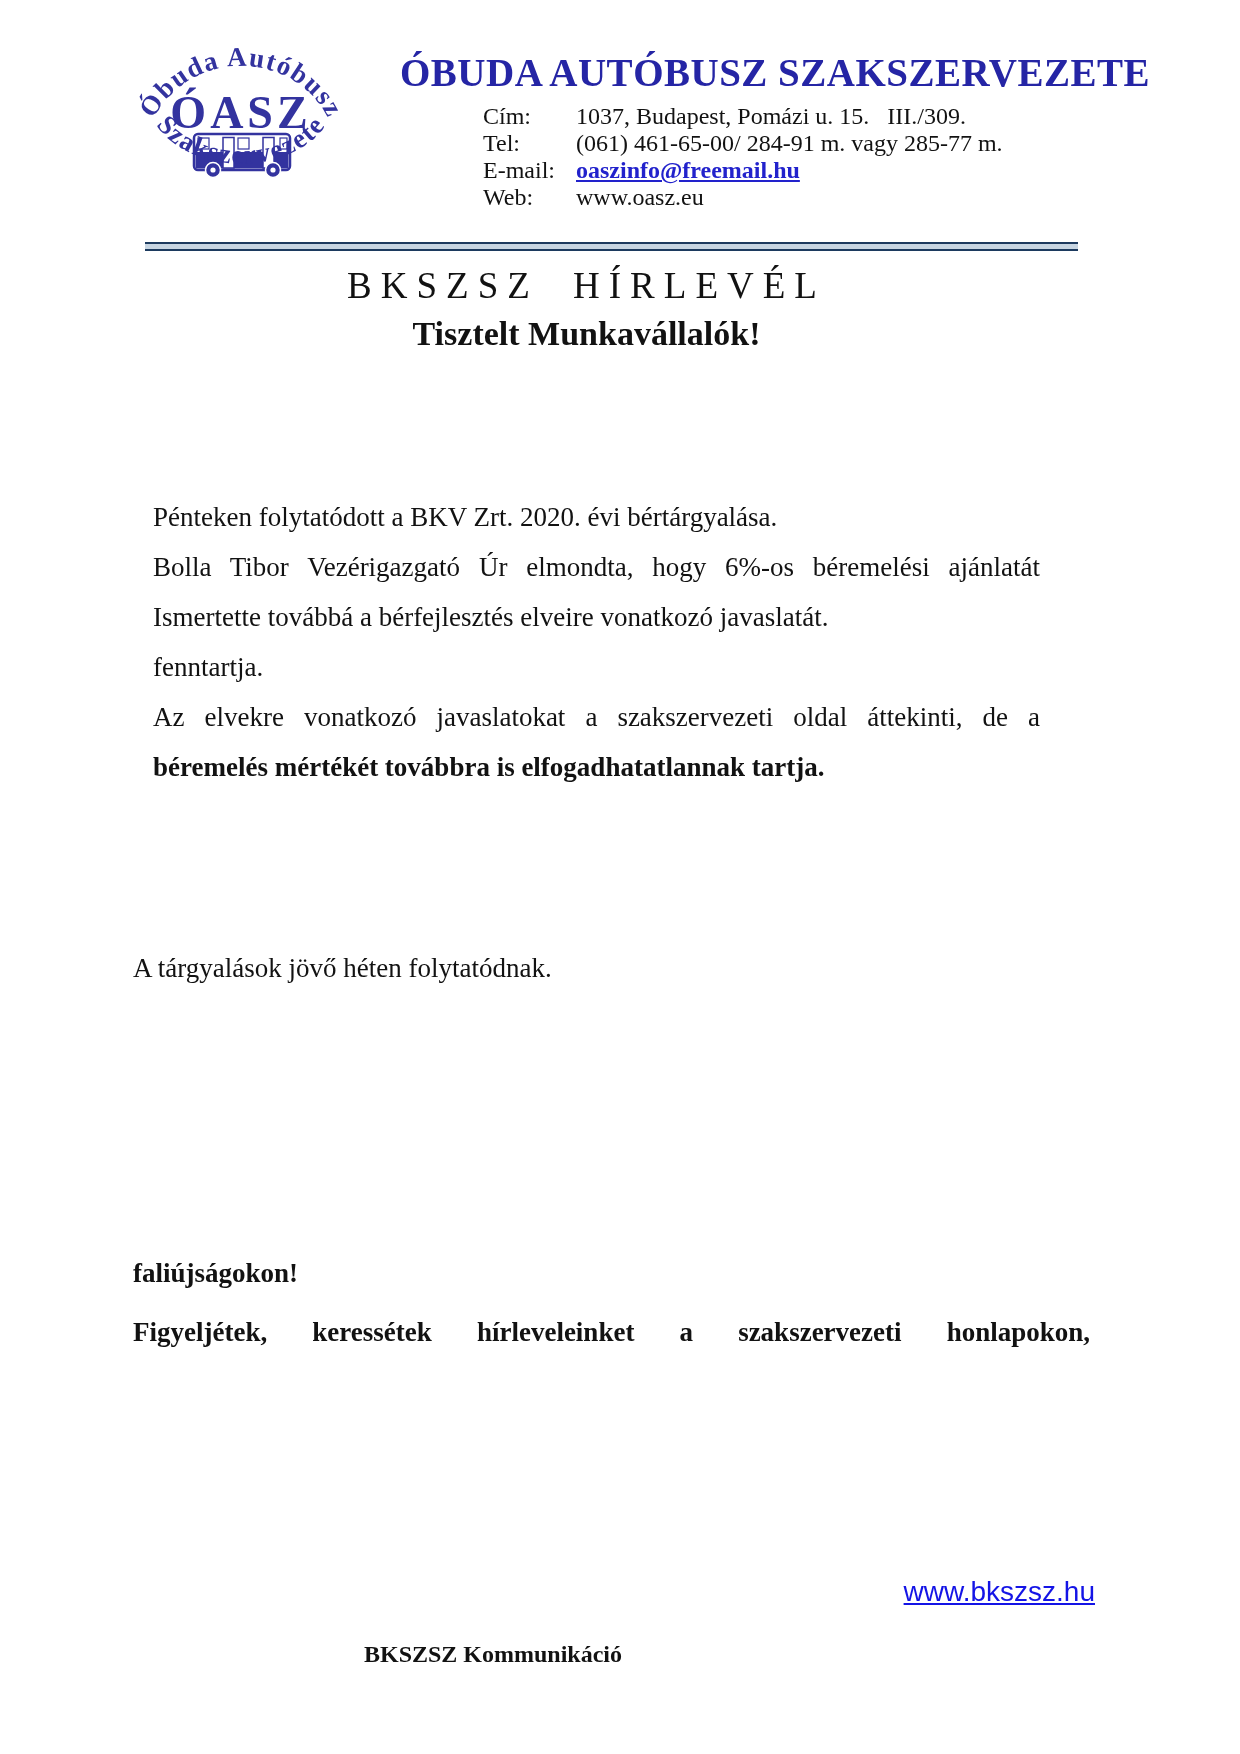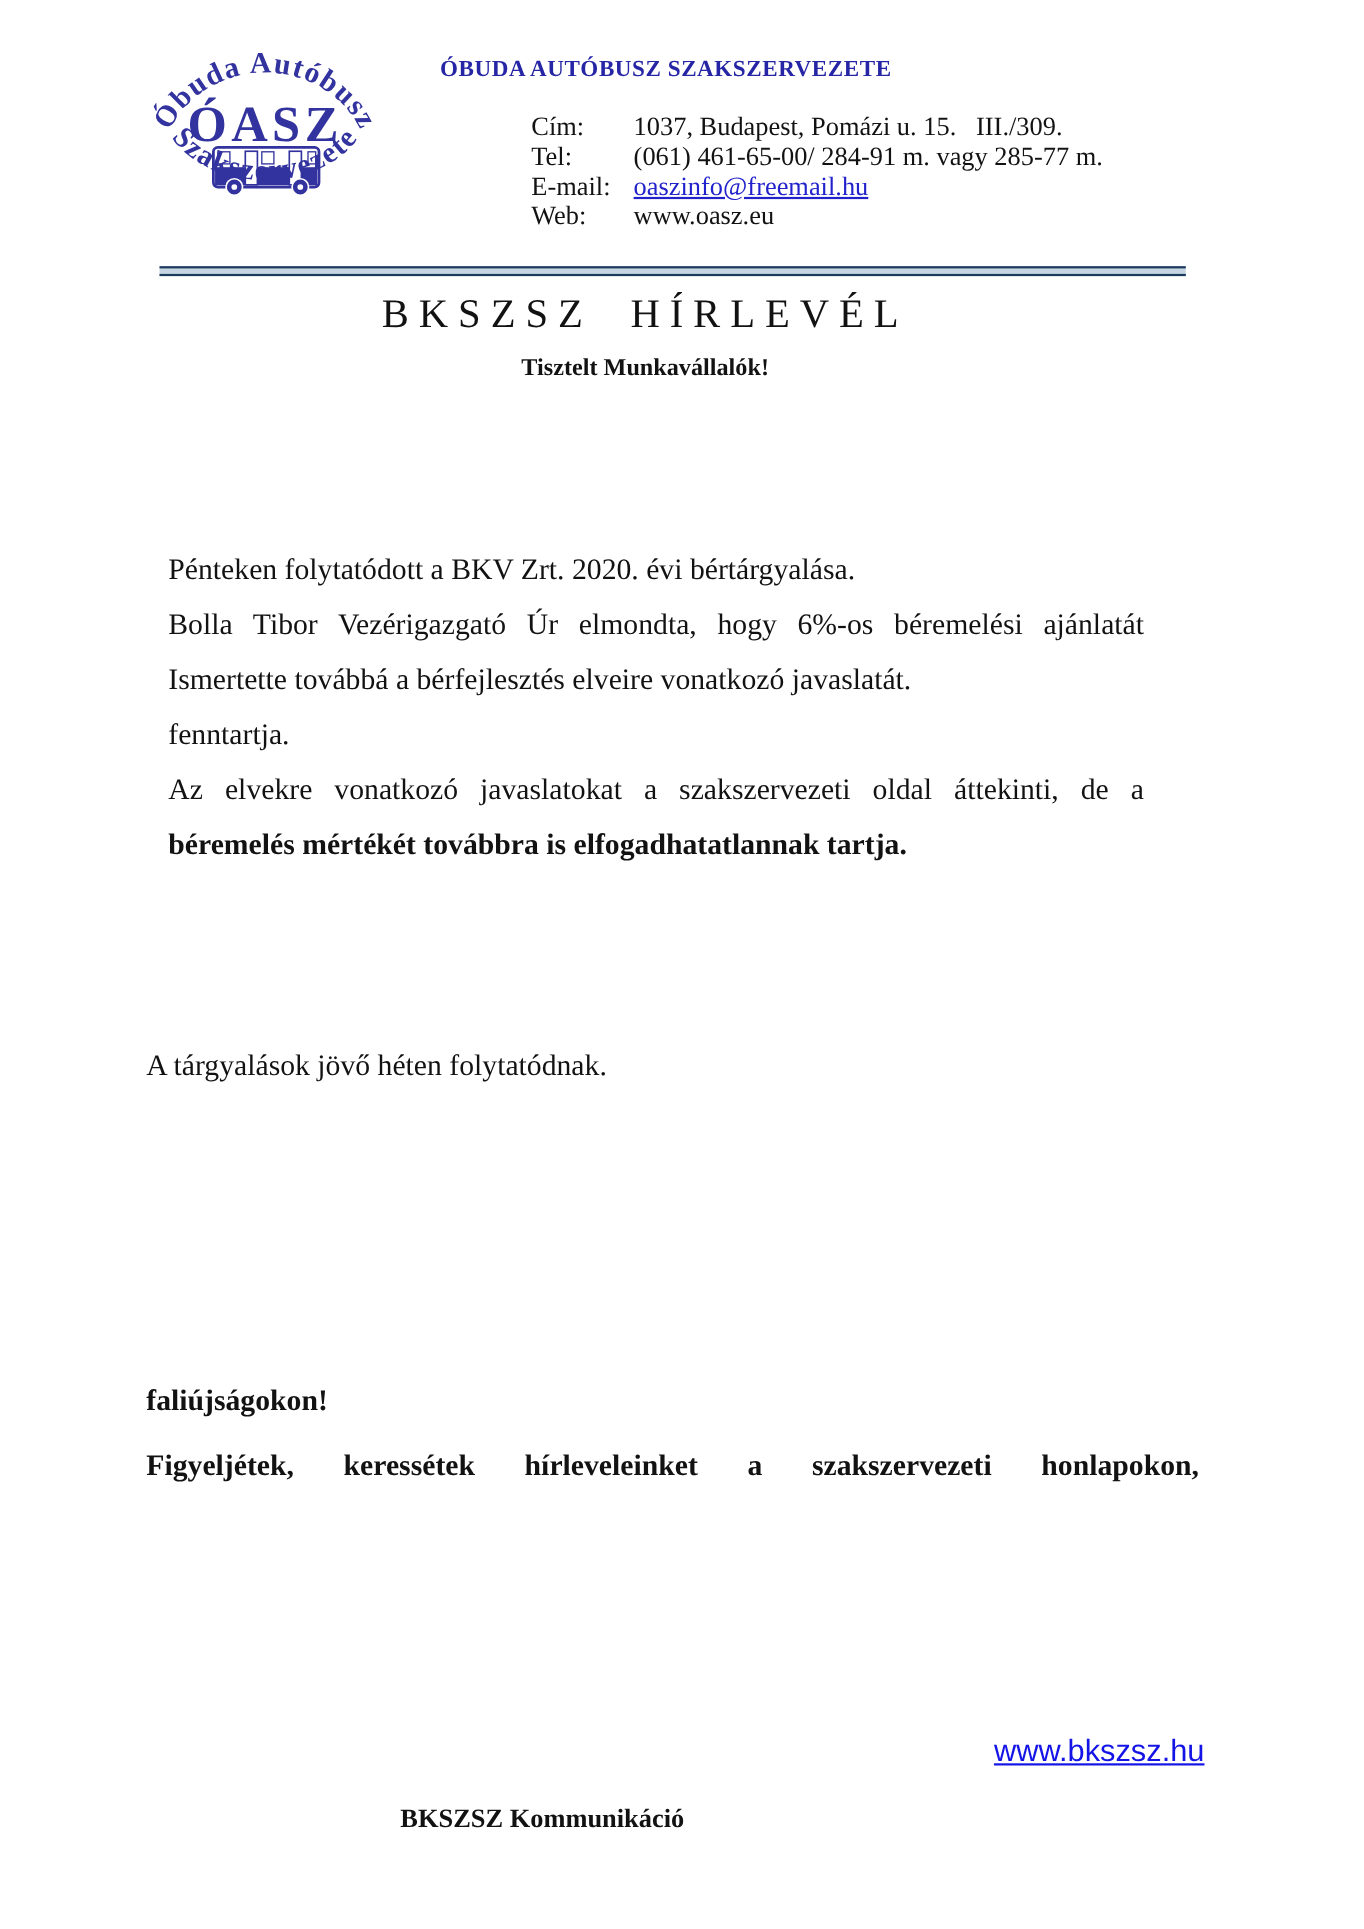--- a/index.html
+++ b/index.html
@@ -19,41 +19,41 @@
     margin:0 auto;
     background:#ffffff;
     font-family:"Liberation Serif","DejaVu Serif",serif;
     color:var(--ink);
     overflow:hidden;
   }
   
   .logo{position:absolute;left:130px;top:20px;width:222px;height:205px;}
   .org-name{
     position:absolute;left:400px;top:50px;width:660px;
-    font-size:21px;font-weight:bold;color:var(--brand-blue);
+    font-size:39px;font-weight:bold;color:var(--brand-blue);
     letter-spacing:.5px;white-space:nowrap;
   }
   .contact{position:absolute;left:455px;top:103px;width:560px;font-size:24px;}
   .contact-row{display:flex;height:27px;line-height:27px;margin-left:28px;}
   .contact-label{width:93px;flex:0 0 93px;}
   .contact-value{white-space:pre;}
-  .contact a{color:var(--hyperlink-blue);text-decoration:underline;}
+  .contact a{color:var(--hyperlink-blue);text-decoration:underline;font-weight:bold;}
   .rule{
     position:absolute;left:145px;top:242px;width:933px;height:9px;
     border-top:2.5px solid var(--rule-dark);
     border-bottom:2.5px solid var(--rule-dark);
     background:var(--rule-light);
   }
   
   .title-block{position:absolute;left:133px;top:263px;width:907px;text-align:center;}
   .doc-title{
     font-size:37px;font-weight:normal;line-height:46px;
     letter-spacing:9px;word-spacing:16px;white-space:nowrap;
   }
-  .salutation{font-size:22px;font-weight:bold;line-height:50px;}
+  .salutation{font-size:34px;font-weight:bold;line-height:50px;}
   
   .bodytext{font-size:27px;}
   .para-main{position:absolute;left:133px;top:492px;width:907px;}
   .para-main .line{height:50px;line-height:50px;margin-left:20px;}
   .para-next{position:absolute;left:133px;top:943px;width:907px;height:50px;line-height:50px;}
   .para-closing{position:absolute;left:133px;top:1244px;width:957px;font-weight:bold;}
   .para-closing .line{height:59px;line-height:59px;}
   .just{text-align:justify;text-align-last:justify;text-justify:inter-word;}
   .bold{font-weight:bold;}
   

